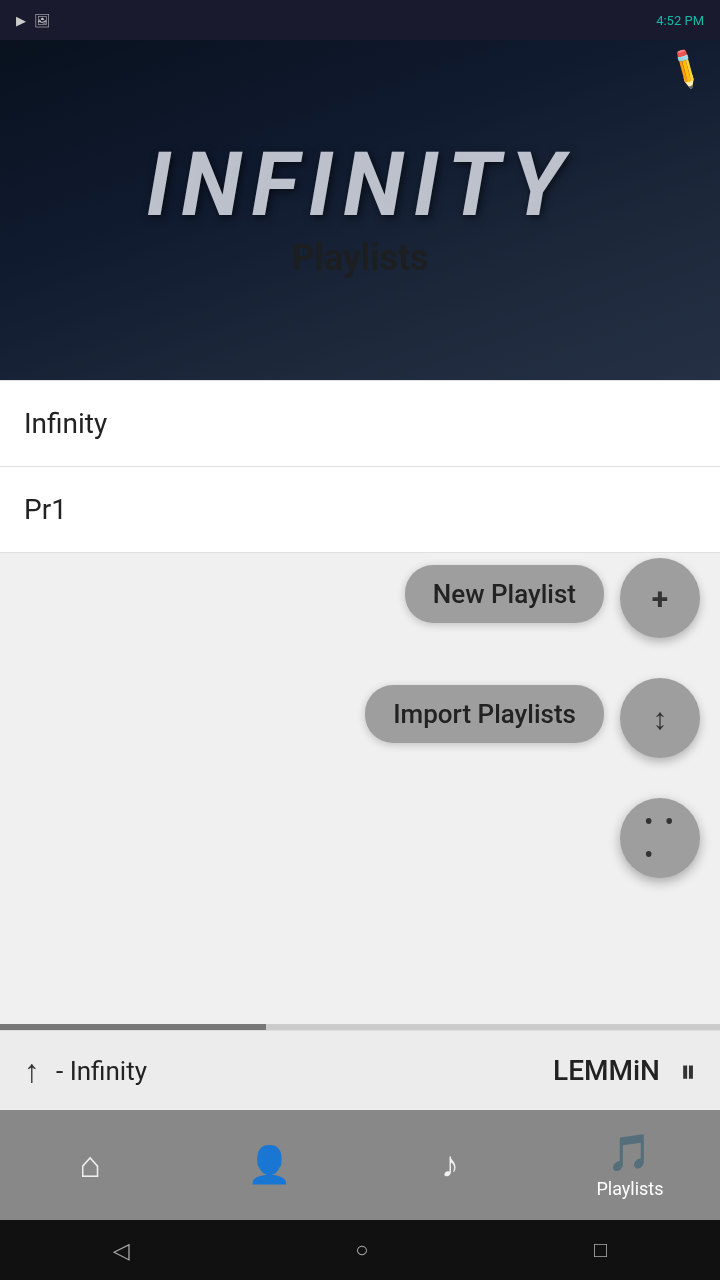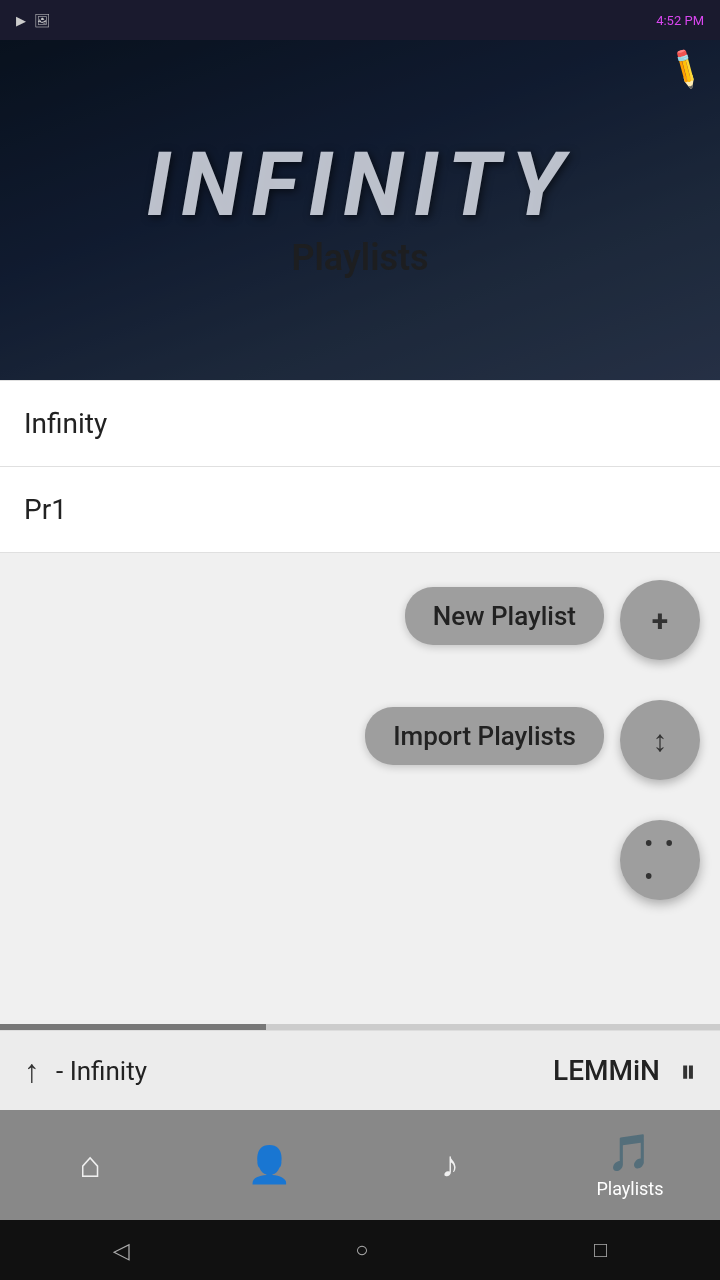--- a/index.html
+++ b/index.html
@@ -23,21 +23,21 @@
       padding: 0 16px;
       position: relative;
       z-index: 10;
     }
     .status-bar-left {
       display: flex;
       align-items: center;
       gap: 8px;
     }
     .status-bar-right {
-      color: #d946ef;
+      color: #14b8a6;
       font-size: 13px;
     }
     .status-icon {
       color: #ccc;
       font-size: 13px;
     }
 
     
     .hero {
       width: 720px;
@@ -100,21 +100,21 @@
     }
     .playlist-item:first-child {
       border-top: 1px solid #e0e0e0;
       margin-top: 0;
     }
 
     
     .fab-overlay {
       position: absolute;
       right: 0;
-      top: 380px;
+      top: 358px;
       width: 720px;
       height: 580px;
       pointer-events: none;
       z-index: 20;
     }
 
     
     .fab-main {
       position: absolute;
       right: 20px;

